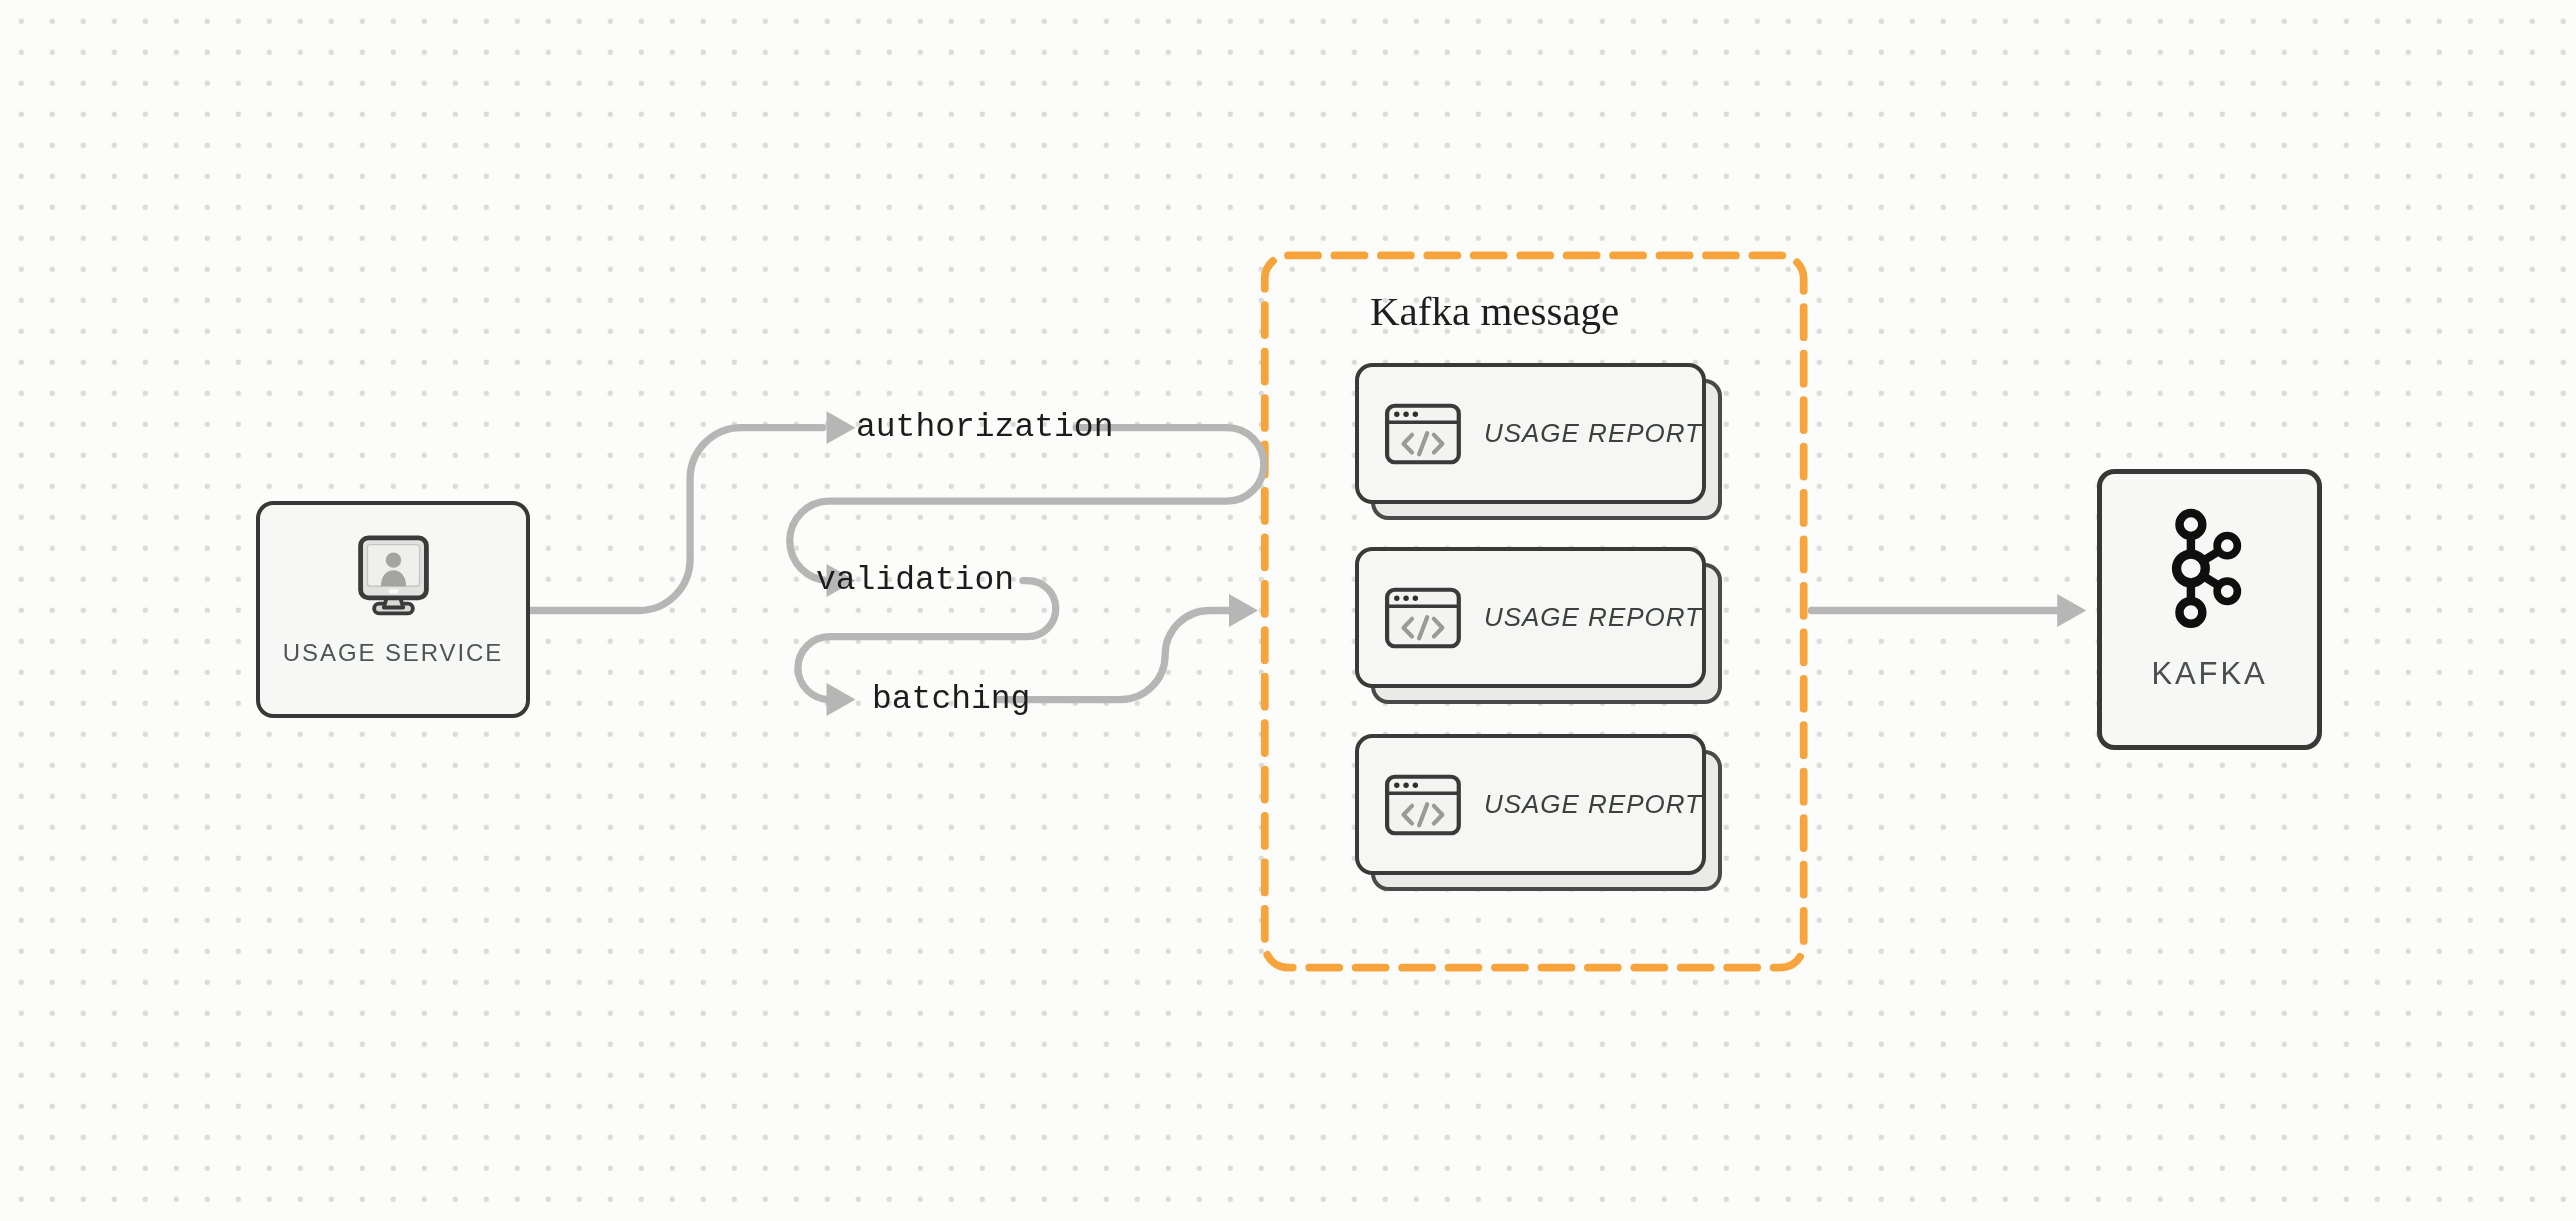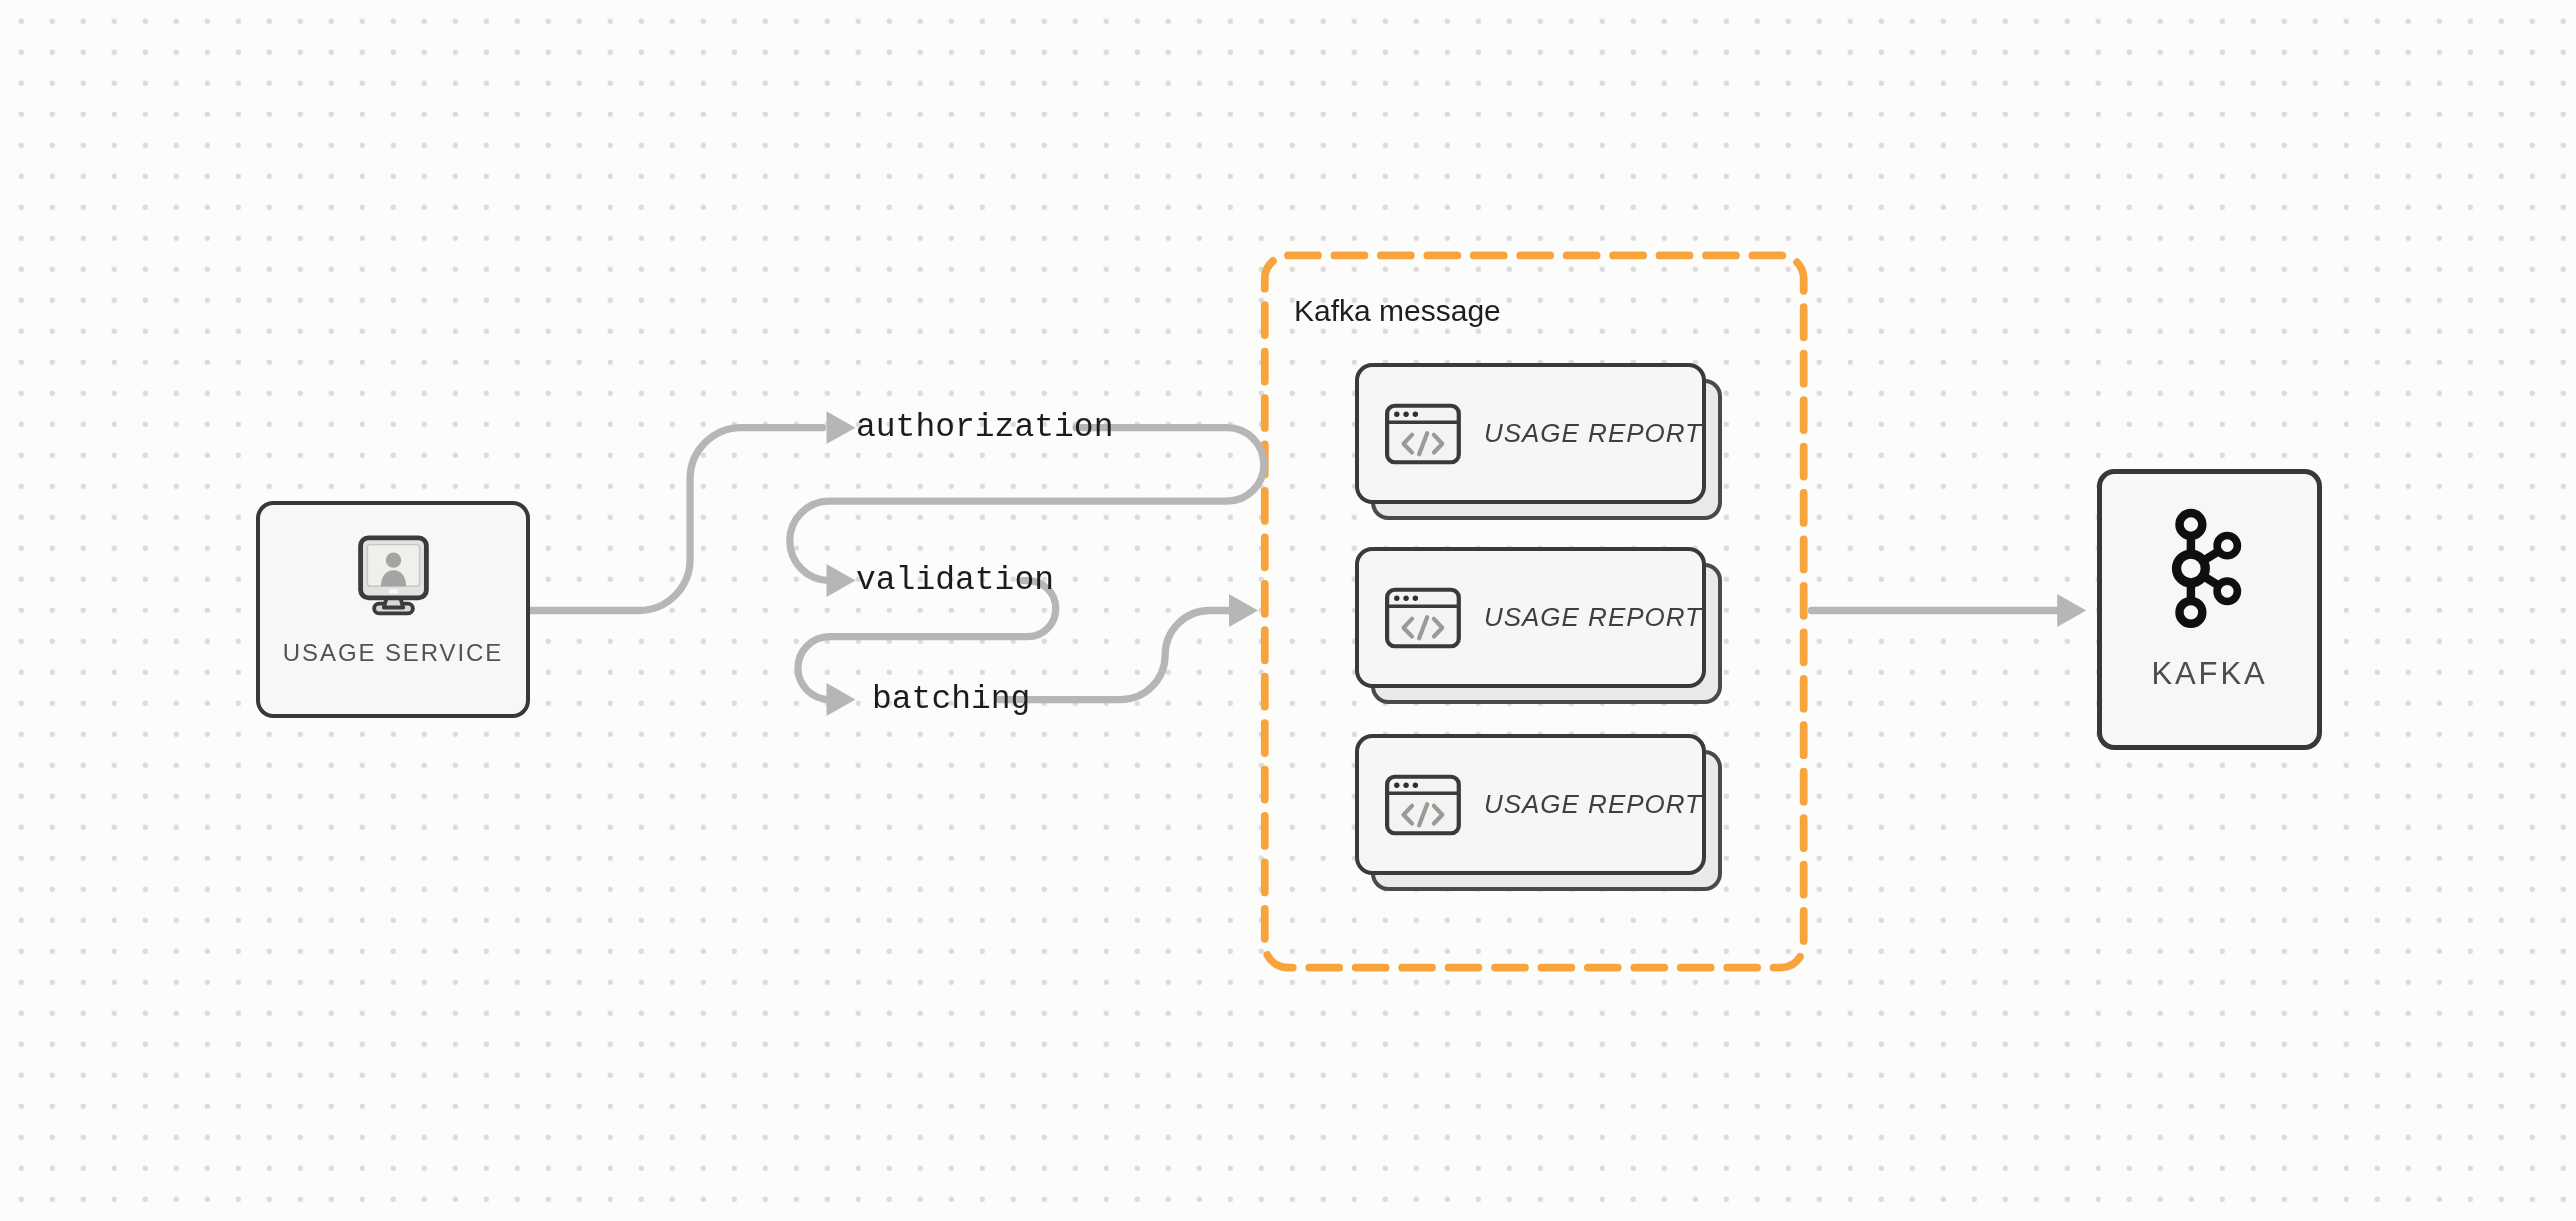--- a/index.html
+++ b/index.html
@@ -38,24 +38,25 @@
   .flow-label{
     position:absolute;
     transform:translateY(-52%);
     font-size:33px;font-weight:500;color:#1C1C1E;
     white-space:nowrap;
     font-family:Liberation Mono, monospace;
   }
 
   
   .group-title{
-    position:absolute;left:1294px;top:312px;
+    position:absolute;left:1370px;top:312px;
     transform:translateY(-52%);
-    font-size:30px;font-weight:500;color:#1E1E20;
+    font-size:41px;font-weight:500;color:#1E1E20;
     white-space:nowrap;
+    font-family:Liberation Serif, serif;
   }
   .stack{position:absolute;left:1355px;width:351px;height:141px;}
   .stack-1{top:363px;} .stack-2{top:547px;} .stack-3{top:734px;}
   .card-back{
     position:absolute;left:15.5px;top:15.5px;right:-15.5px;bottom:-15.5px;
     background:#EAEAE8;border:4.8px solid #4A4A4B;border-radius:17.4px;
     box-sizing:border-box;
   }
   .card{
     position:absolute;left:0;top:0;width:100%;height:100%;
@@ -102,21 +103,21 @@
       <rect x="16" y="4" width="68" height="62" rx="8" fill="#E2E2E0" stroke="#3B3B3C" stroke-width="5"></rect>
       <rect x="23" y="11" width="54" height="43" rx="3" fill="#EFEFEC" stroke="#C6C6C4" stroke-width="1.5"></rect>
       <circle cx="50" cy="27" r="8" fill="#A4A4A2"></circle>
       <path d="M37 54 C37 43 43 37.5 50 37.5 C57 37.5 63 43 63 54 Z" fill="#A4A4A2"></path>
       <rect x="45" y="57" width="10" height="4.5" rx="2.25" fill="#FAFAF8"></rect>
     </svg>
     <div class="node-label">USAGE SERVICE</div>
   </div>
 
   <div class="flow-label" style="left:856px;top:428px;">authorization</div>
-  <div class="flow-label" style="left:856px;top:581px;">validation</div>
+  <div class="flow-label" style="left:816px;top:581px;">validation</div>
   <div class="flow-label" style="left:872px;top:700px;">batching</div>
 
   <div class="group-title">Kafka message</div>
 
   <div class="stack stack-1">
     <div class="card-back"></div>
     <div class="card">
       <svg class="icon" width="87" height="70" viewBox="0 0 90 72" aria-hidden="true">
         <rect x="2.5" y="2.5" width="85" height="67" rx="9" fill="#F3F3F1" stroke="#3A3A3B" stroke-width="5"></rect>
         <line x1="3" y1="22" x2="87" y2="22" stroke="#3A3A3B" stroke-width="4"></line>

